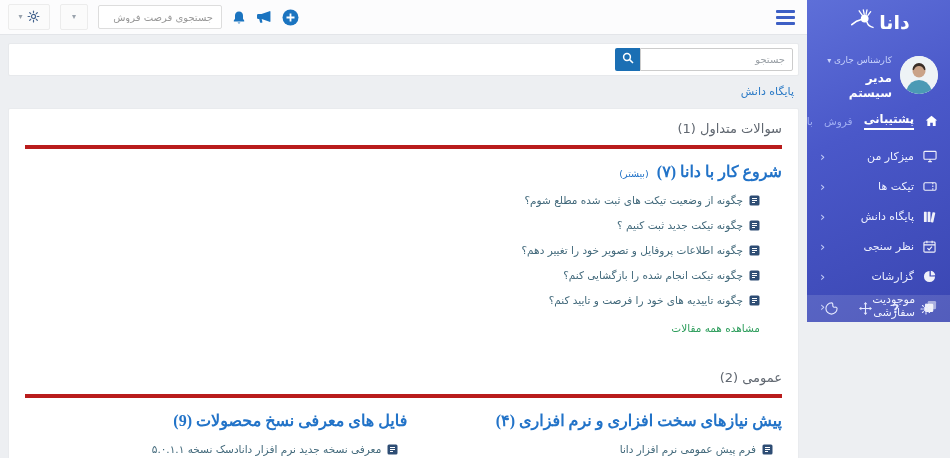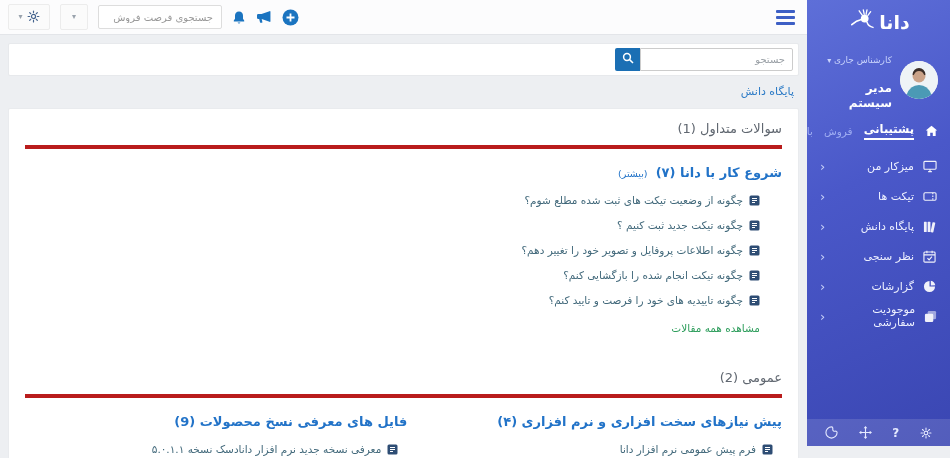--- a/index.html
+++ b/index.html
@@ -1,28 +1,28 @@
 <!DOCTYPE html>
 <html dir="rtl" lang="fa"><head>
 <meta charset="utf-8">
 <style>
   html,body{margin:0;padding:0;width:950px;height:458px;overflow:hidden;}
   body{font-family:"DejaVu Sans","Liberation Sans",sans-serif;background:#edeff2;}
   .app{position:relative;width:950px;height:458px;direction:rtl;}
 
   
-  .sidebar{position:absolute;top:0;right:0;width:143px;height:446px;color:#fff;
+  .sidebar{position:absolute;top:0;right:0;width:143px;height:322px;color:#fff;
     background:linear-gradient(155deg,#5e6fd8 0%,#4a58c9 40%,#3a46b2 100%);overflow:hidden;}
   .logo-row{height:38px;display:flex;align-items:center;justify-content:center;gap:4px;padding-top:3px;}
   .logo-text{font-size:19px;font-weight:bold;letter-spacing:.5px;}
   .user-row{display:flex;align-items:center;gap:8px;padding:7px 12px 2px;}
   .avatar{width:38px;height:38px;border-radius:50%;overflow:hidden;background:#f1f4f6;flex:none;}
   .user-text{text-align:right;line-height:1.25;}
   .user-role{font-size:9px;color:#c9d3fb;}
-  .user-name{font-size:12px;font-weight:bold;margin-top:13px;color:#fff;}
+  .user-name{font-size:12px;font-weight:bold;margin-top:3px;color:#fff;}
   .menu-search{height:23px;background:rgba(13,23,110,.35);display:flex;align-items:center;
     padding:0 11px;font-size:9.5px;color:#d9e0ff;}
   .tabs{display:flex;align-items:center;gap:11px;padding:9px 12px 6px;}
   .tab{font-size:10.5px;color:#9fadf2;}
   .tab.active{font-size:11.5px;font-weight:bold;color:#fff;border-bottom:2px solid #fff;padding-bottom:2px;}
   .nav{padding-top:5px;}
   .nav-item{height:30px;display:flex;align-items:center;gap:8px;padding:0 13px;font-size:11px;color:#eef1ff;cursor:default;}
   .nav-icon{width:15px;display:flex;justify-content:center;color:#fff;opacity:.92;}
   .chev{margin-right:auto;color:#c7d0f8;font-size:13px;line-height:1;}
   .side-footer{position:absolute;bottom:0;left:0;right:0;height:27px;background:rgba(255,255,255,.13);
@@ -54,21 +54,21 @@
   .sp-input{width:153px;height:23px;border:1px solid #ccc;border-radius:0 2px 2px 0;padding:0 7px;
     font-size:10px;font-family:inherit;direction:rtl;color:#777;box-sizing:border-box;outline:none;}
   .sp-input::placeholder{color:#9aa0a6;}
   .sp-btn{width:25px;height:23px;background:#1b6fb4;border:none;border-radius:2px 0 0 2px;
     display:flex;align-items:center;justify-content:center;cursor:pointer;}
   .breadcrumb{margin:9px 5px 0;font-size:11px;color:#2b7ac6;cursor:pointer;}
   .panel{background:#fff;border:1px solid #e9ebee;border-radius:2px;margin-top:10px;
     padding:12px 16px 18px;min-height:330px;box-sizing:border-box;}
   .sec-title{font-size:13px;color:#606770;font-weight:400;margin:0 0 13px;padding-bottom:9px;
     border-bottom:4px solid #b91c1c;}
-  .cat-title{font-size:13px;font-weight:bold;color:#2273c8;cursor:pointer;}
+  .cat-title{font-size:16px;font-weight:bold;color:#2273c8;cursor:pointer;font-family:Liberation Serif, serif;}
   .cat-more{font-size:9.5px;font-weight:normal;color:#2273c8;margin-right:3px;}
   .art-list{list-style:none;margin:4px 22px 0 0;padding:0;}
   .art{display:flex;align-items:center;gap:6px;margin-top:13px;font-size:10.5px;color:#42697b;cursor:pointer;}
   .art svg{flex:none;}
   .view-all{display:inline-block;margin:16px 22px 0 0;font-size:10.5px;color:#2f9e5d;cursor:pointer;}
   .sec2{margin-top:34px;}
   .cols{display:flex;}
   .col-right{width:49.5%;}
   .col-left{width:50.5%;}
   .col .art-list{margin-right:9px;}

